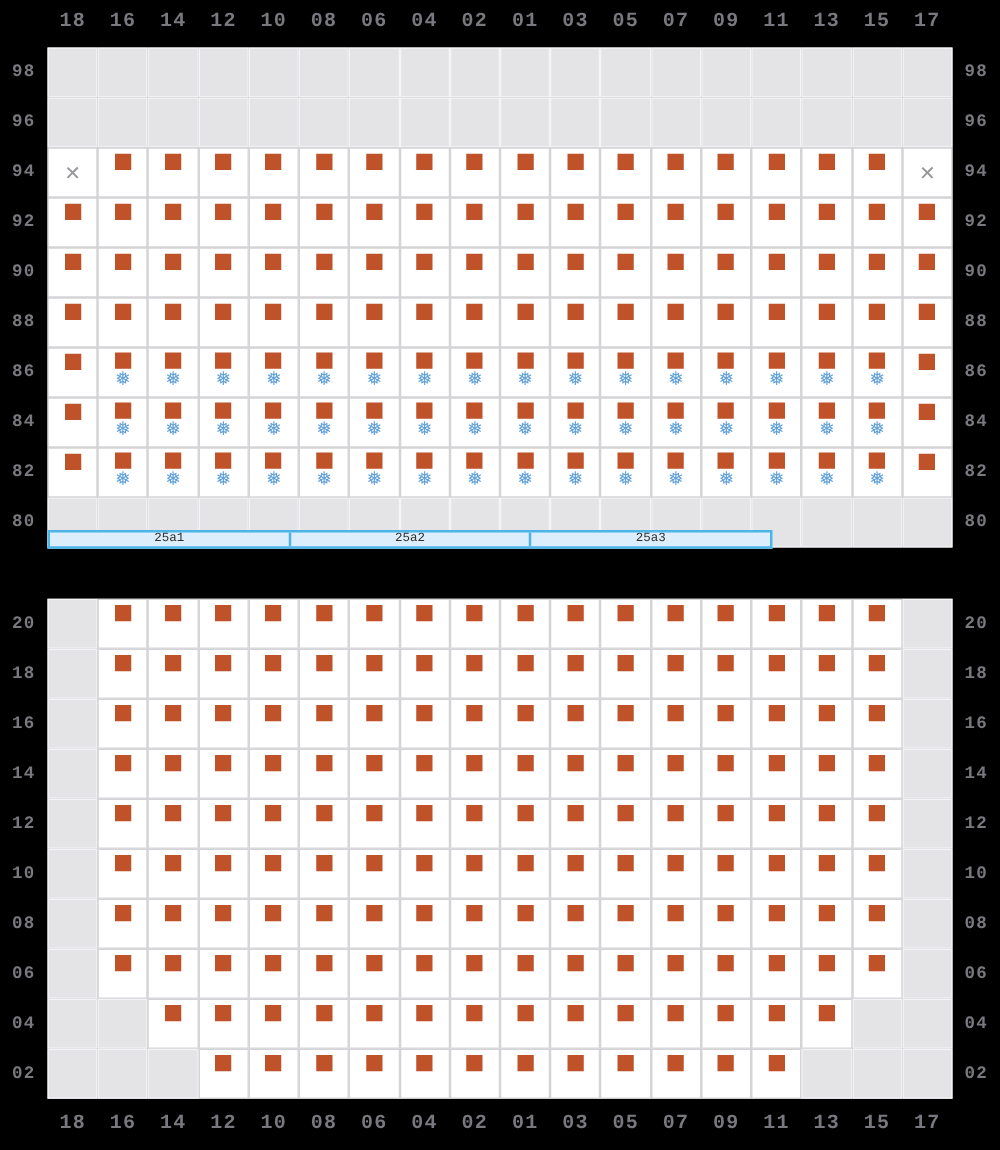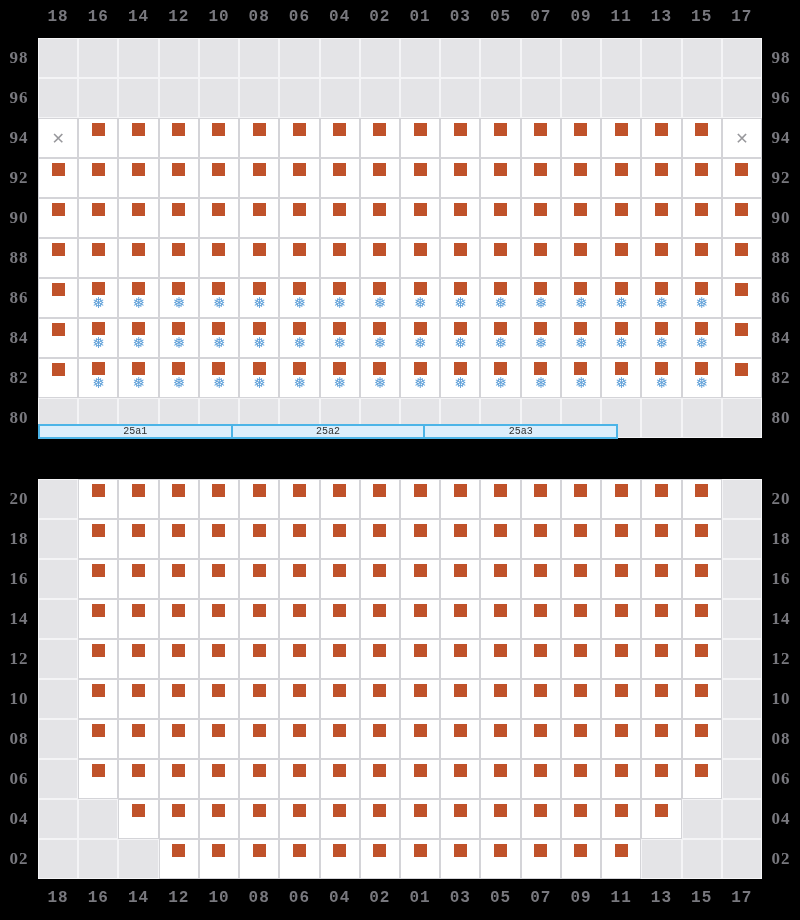--- a/index.html
+++ b/index.html
@@ -31,21 +31,21 @@
     color:var(--label);font-weight:bold;font-size:16px;letter-spacing:1px;
   }
   #colHeader{top:0;height:34px}
   #colFooter{top:880px;height:36px}
   .side-labels{
     position:absolute;width:38px;
     display:grid;grid-template-rows:repeat(10,40px);
   }
   .side-labels>div{
     display:flex;align-items:center;justify-content:center;
-    color:var(--label);font-weight:bold;font-size:17px;letter-spacing:1px;font-family:Liberation Serif, serif;
+    color:var(--label);font-weight:bold;font-size:14px;letter-spacing:1px;
   }
   .deck-grid{
     position:absolute;left:38px;width:724px;height:400px;
     display:grid;grid-template-columns:repeat(18,1fr);grid-template-rows:repeat(10,40px);
   }
   .cell{box-sizing:border-box;background:var(--cell-white);border:1px solid var(--border-white-cell);overflow:hidden}
   .cell.g{background:var(--cell-gray);border-color:var(--border-gray-cell)}
   .square{width:13px;height:13px;background:var(--square);margin:4px auto 0}
   .cell.f .square{margin-top:3px}
   .snow{

